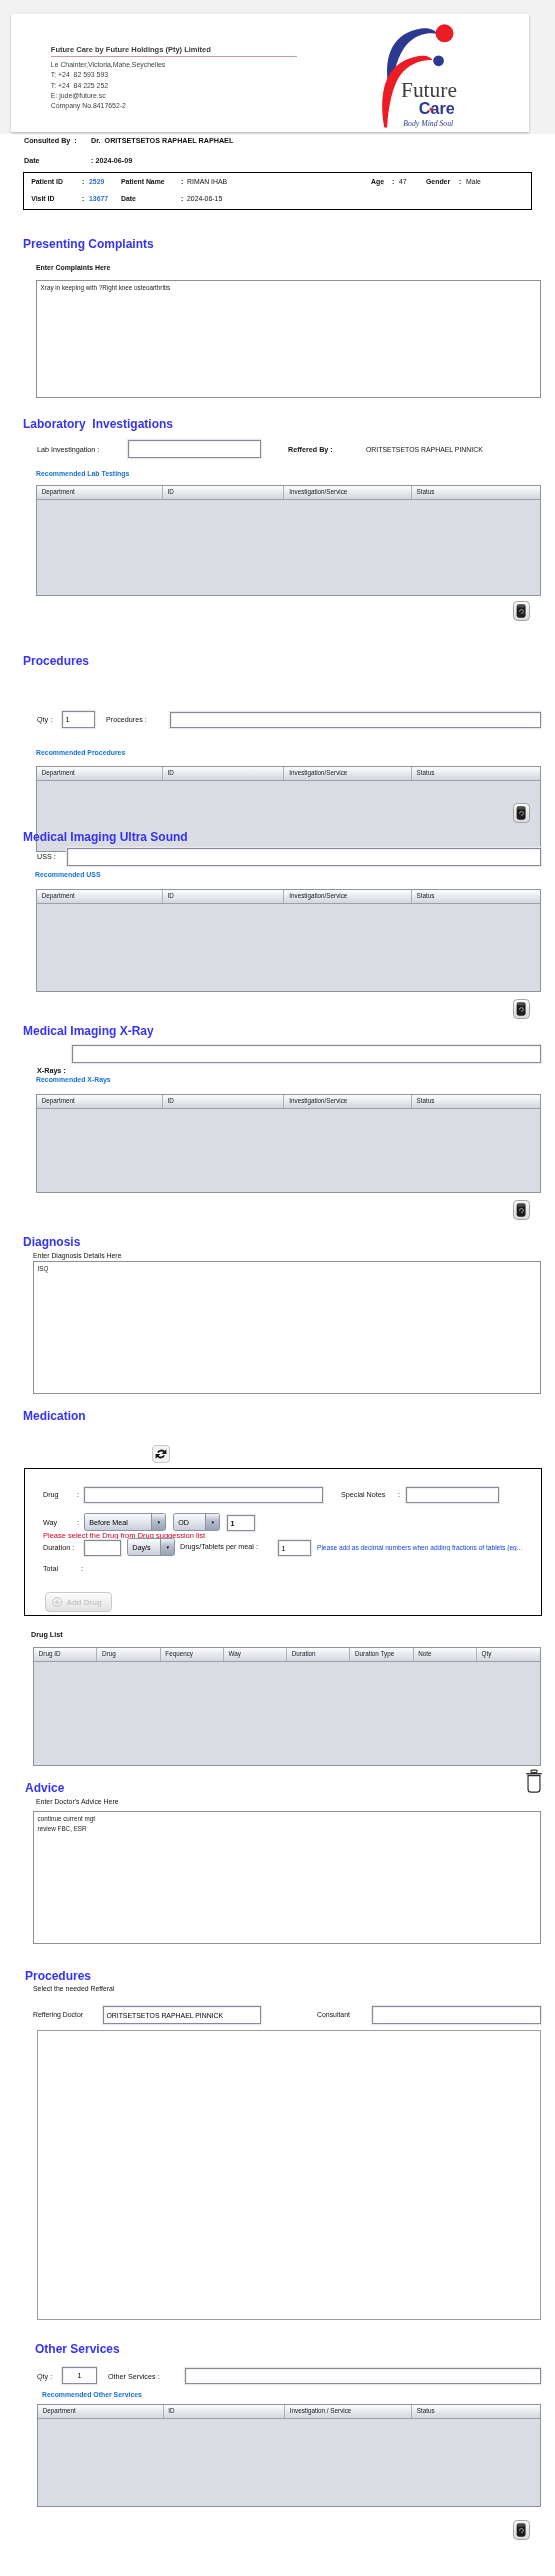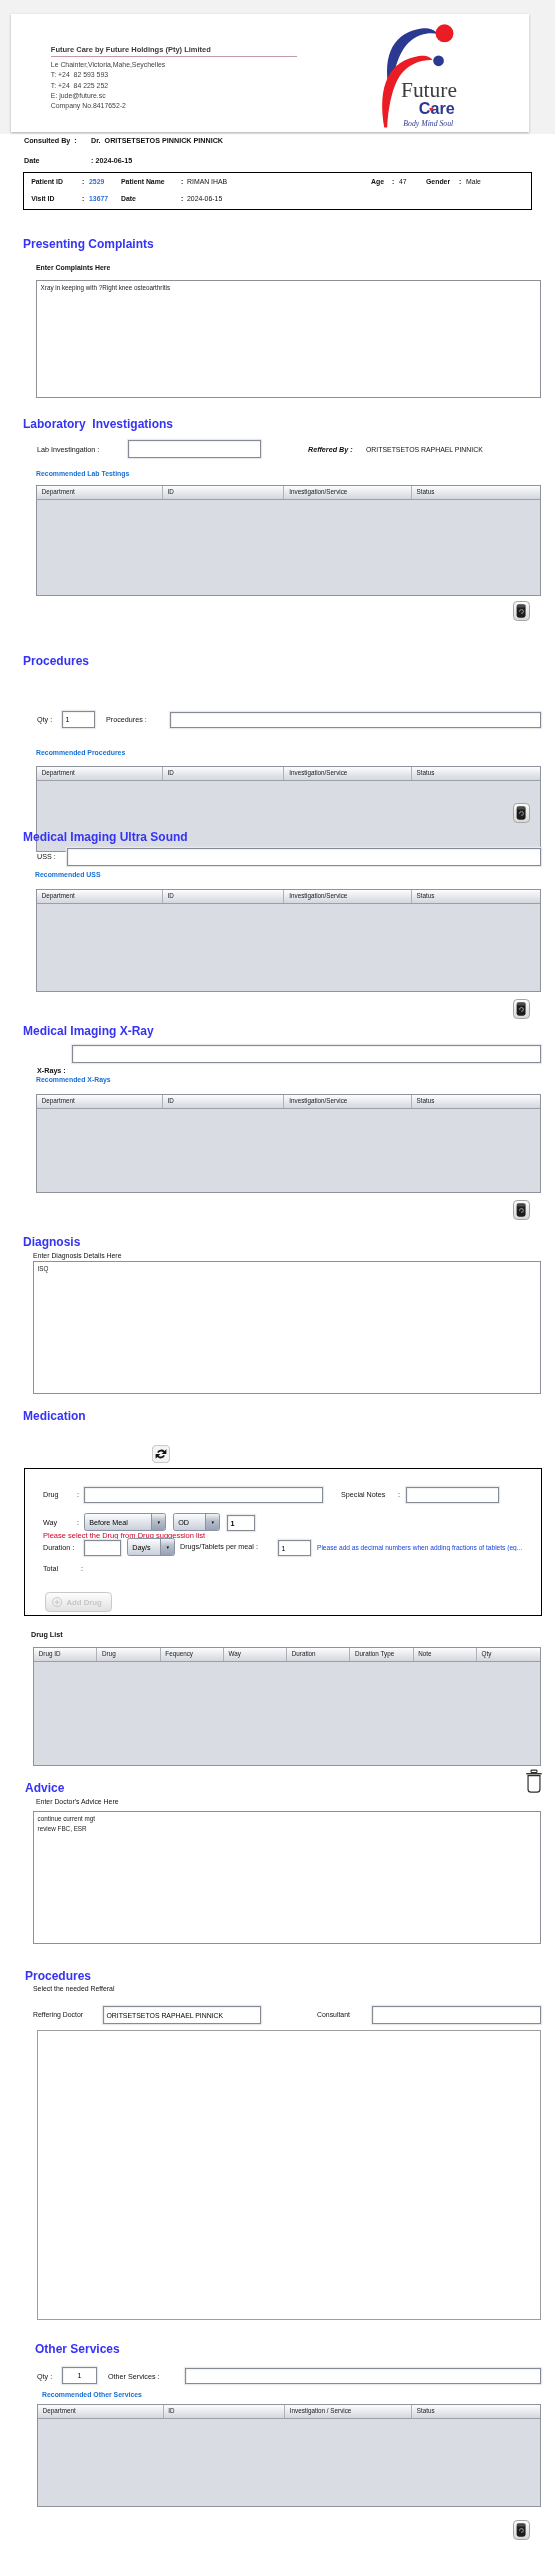--- a/index.html
+++ b/index.html
@@ -53,23 +53,23 @@
       <path d="M30,182 C18,112 38,70 88,62 C100,60 108,64 111,69 C94,68 76,74 62,88 C46,104 37,142 35,182 Z" fill="#ec1c24"></path>
       <circle cx="121" cy="70" r="9" fill="#2b3990"></circle>
       <text x="58" y="130" font-size="36" fill="#3d3d3d" font-family="Liberation Serif, serif">Future</text>
       <text x="88" y="160" font-size="27" font-weight="bold" fill="#2b3990" font-family="Liberation Sans, sans-serif">Care</text>
       <text x="105" y="156" font-size="13" fill="#ec1c24">♥</text>
       <text x="62" y="179" font-size="13" font-style="italic" fill="#2b3990" font-family="Liberation Serif, serif">Body Mind Soul</text>
     </svg>
   </div>
 
   <div class="lbl b" style="left:24px;top:136px;">Consulted By  :</div>
-  <div class="lbl b" style="left:91px;top:136px;">Dr.  ORITSETSETOS PINNICK PINNICK</div>
+  <div class="lbl b" style="left:91px;top:136px;">Dr.  ORITSETSETOS RAPHAEL RAPHAEL</div>
   <div class="lbl b" style="left:24px;top:156px;">Date</div>
-  <div class="lbl b" style="left:91px;top:156px;">: 2024-06-15</div>
+  <div class="lbl b" style="left:91px;top:156px;">: 2024-06-09</div>
 
   <div class="abs" style="left:23px;top:172px;width:509px;height:38px;border:1.2px solid #000;box-sizing:border-box;">
     <span class="lbl sm b" style="left:7.2px;top:4.8px;">Patient ID</span>
     <span class="lbl sm b" style="left:58px;top:4.8px;">:</span>
     <span class="lbl sm blue-val" style="left:65px;top:4.8px;">2529</span>
     <span class="lbl sm b" style="left:97px;top:4.8px;">Patient Name</span>
     <span class="lbl sm b" style="left:157px;top:4.8px;">:</span>
     <span class="lbl sm" style="left:163px;top:4.8px;">RIMAN IHAB</span>
     <span class="lbl sm b" style="left:347px;top:4.8px;">Age</span>
     <span class="lbl sm b" style="left:368px;top:4.8px;">:</span>
@@ -85,21 +85,21 @@
     <span class="lbl sm" style="left:163px;top:21.5px;">2024-06-15</span>
   </div>
 
   <div class="h1" style="left:23px;top:237px;">Presenting Complaints</div>
   <div class="lbl sm b" style="left:36px;top:264px;">Enter Complaints Here</div>
   <textarea class="ta" style="left: 36px; top: 280px; width: 505px; height: 118px;">Xray in keeping with ?Right knee osteoarthritis</textarea>
 
   <div class="h1" style="left:23px;top:417px;">Laboratory  Investigations</div>
   <div class="lbl" style="left:37px;top:445px;">Lab Investingation :</div>
   <input class="tb" style="left: 128px; top: 440px; width: 133px; height: 18px;" value="">
-  <div class="lbl b" style="left:308px;top:445px;font-style:italic;">Reffered By :</div>
+  <div class="lbl b" style="left:288px;top:445px;">Reffered By :</div>
   <div class="lbl sm" style="left:366px;top:446px;">ORITSETSETOS RAPHAEL PINNICK</div>
   <div class="link" style="left:36px;top:470px;">Recommended Lab Testings</div>
   <div class="tbl" style="left:36px;top:485px;width:505px;height:111px;">
     <div class="thead">
         <span class="hcell" style="width: 25%;">Department</span>
         <span class="hcell" style="width: 24.2%;">ID</span>
         <span class="hcell" style="width: 25.3%;">Investigation/Service</span>
         <span class="hcell" style="width: 25.5%;">Status</span>
       </div>
   </div>

